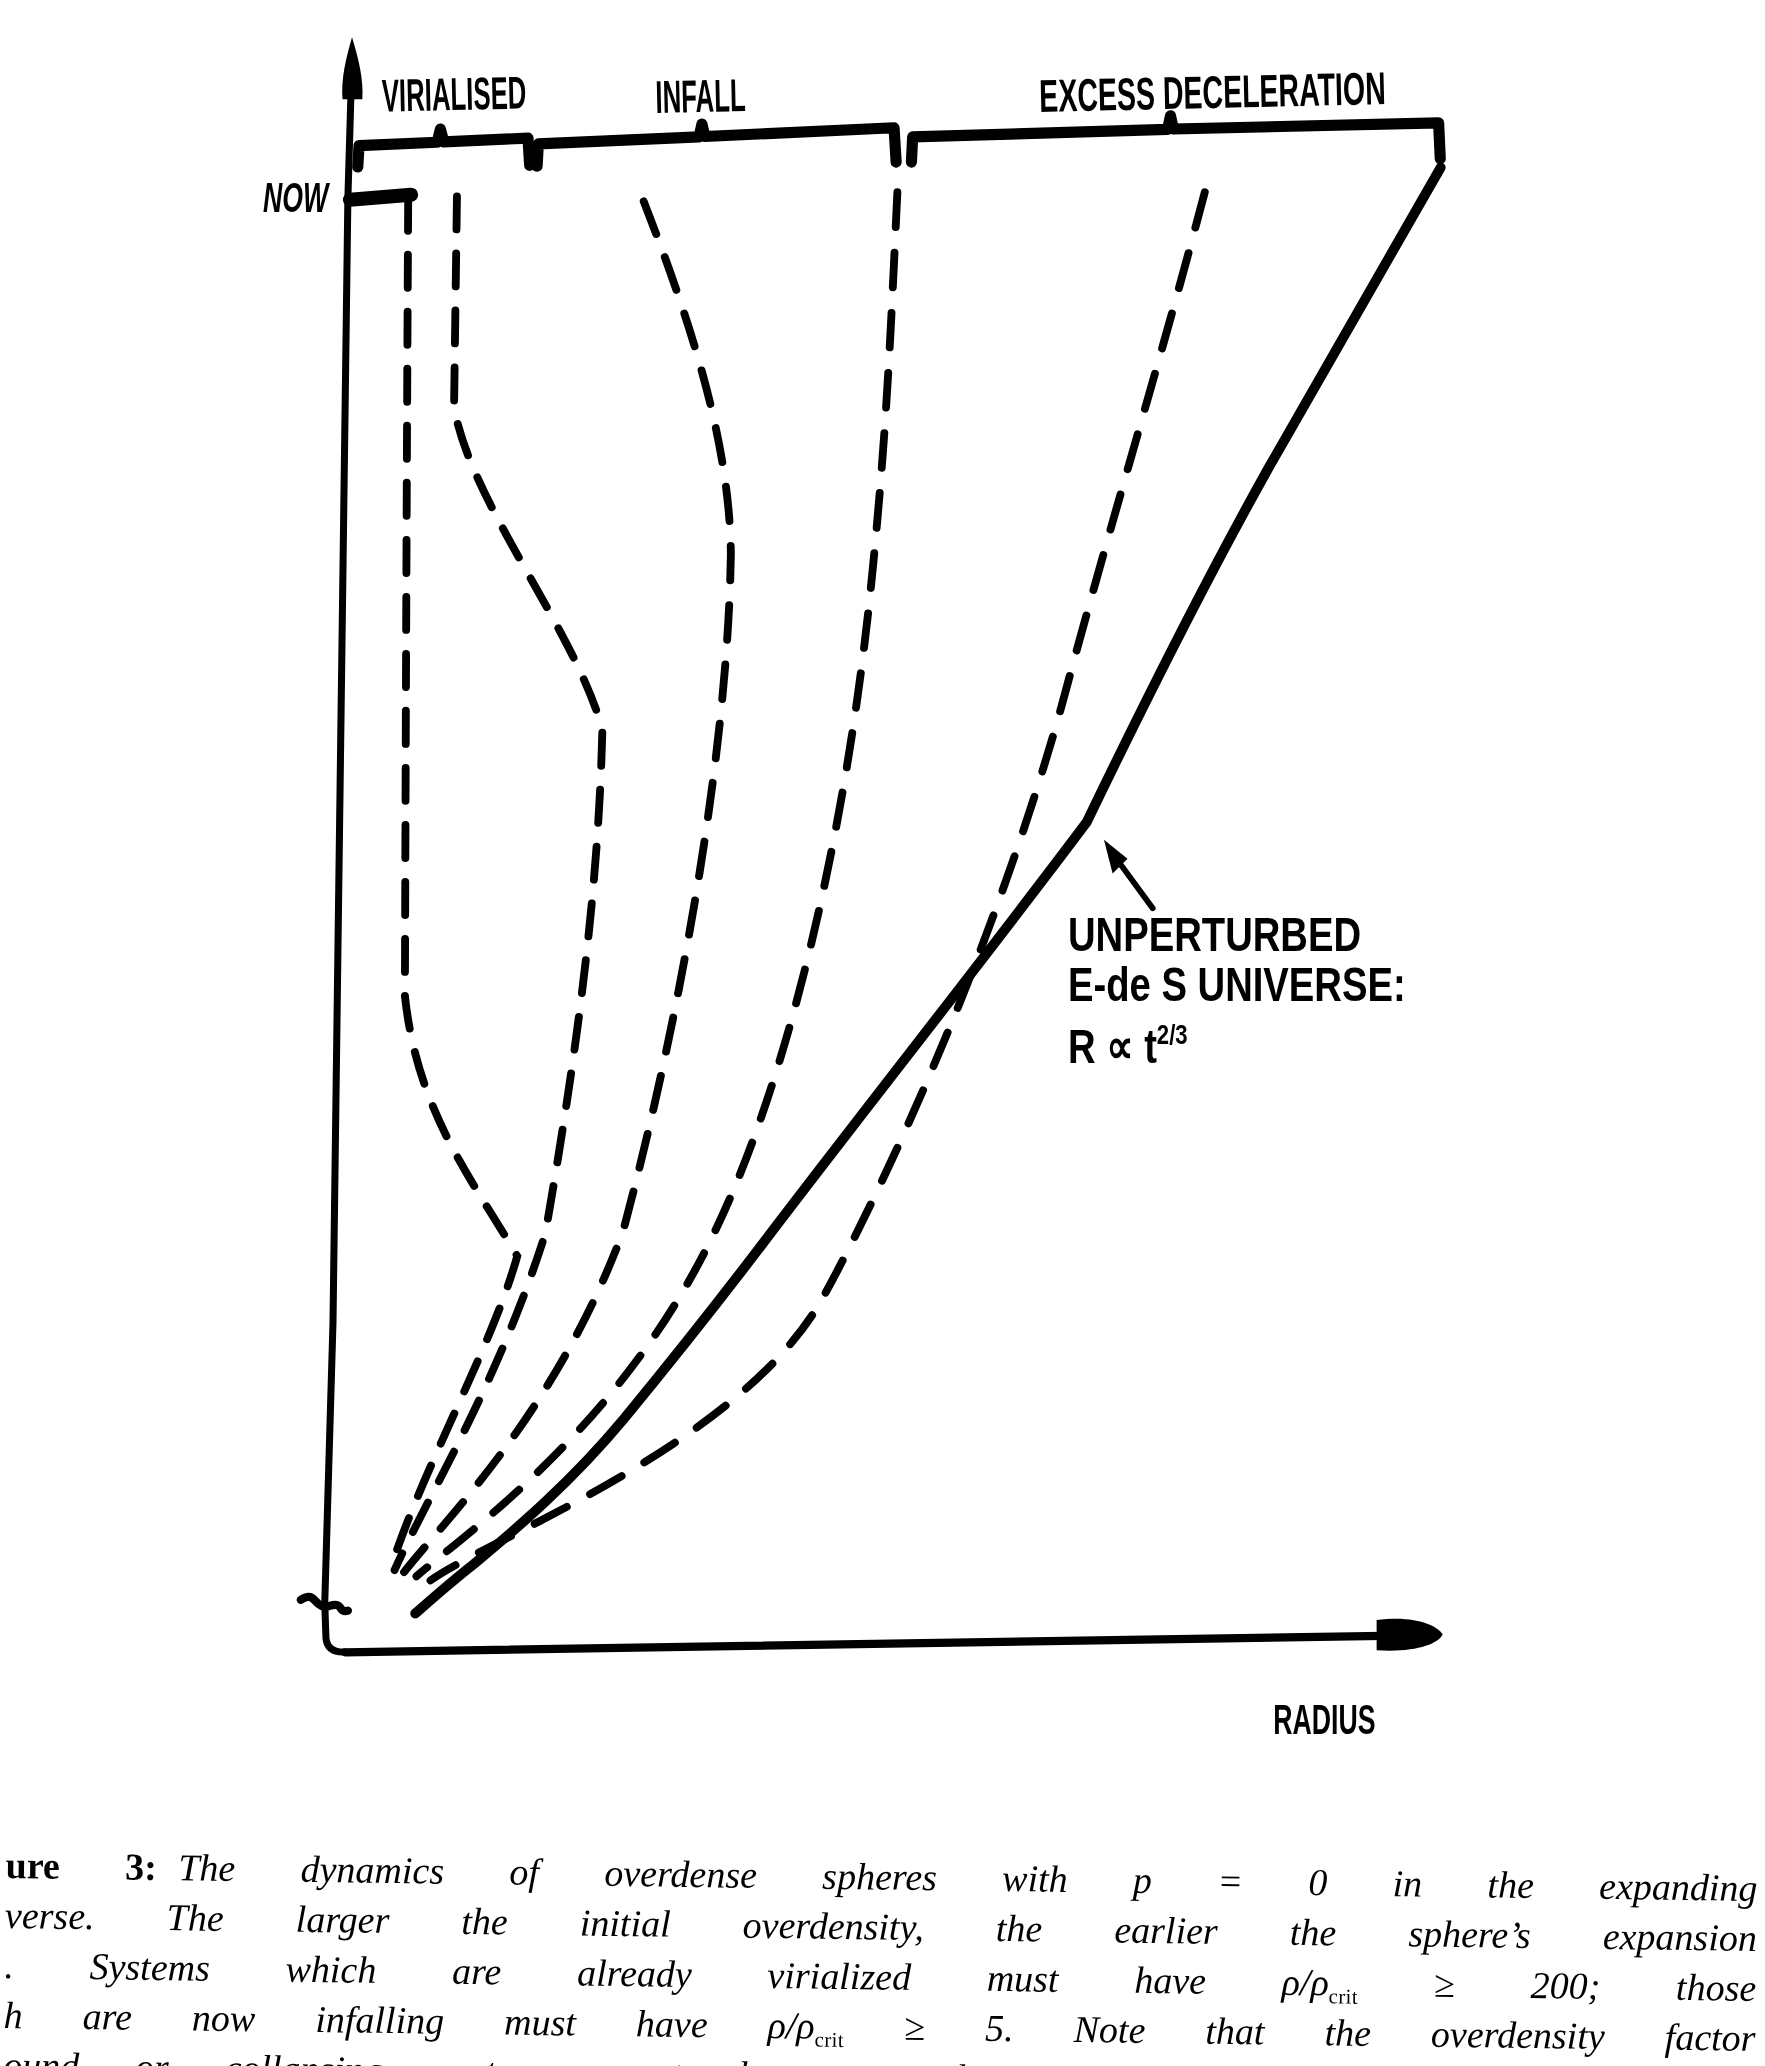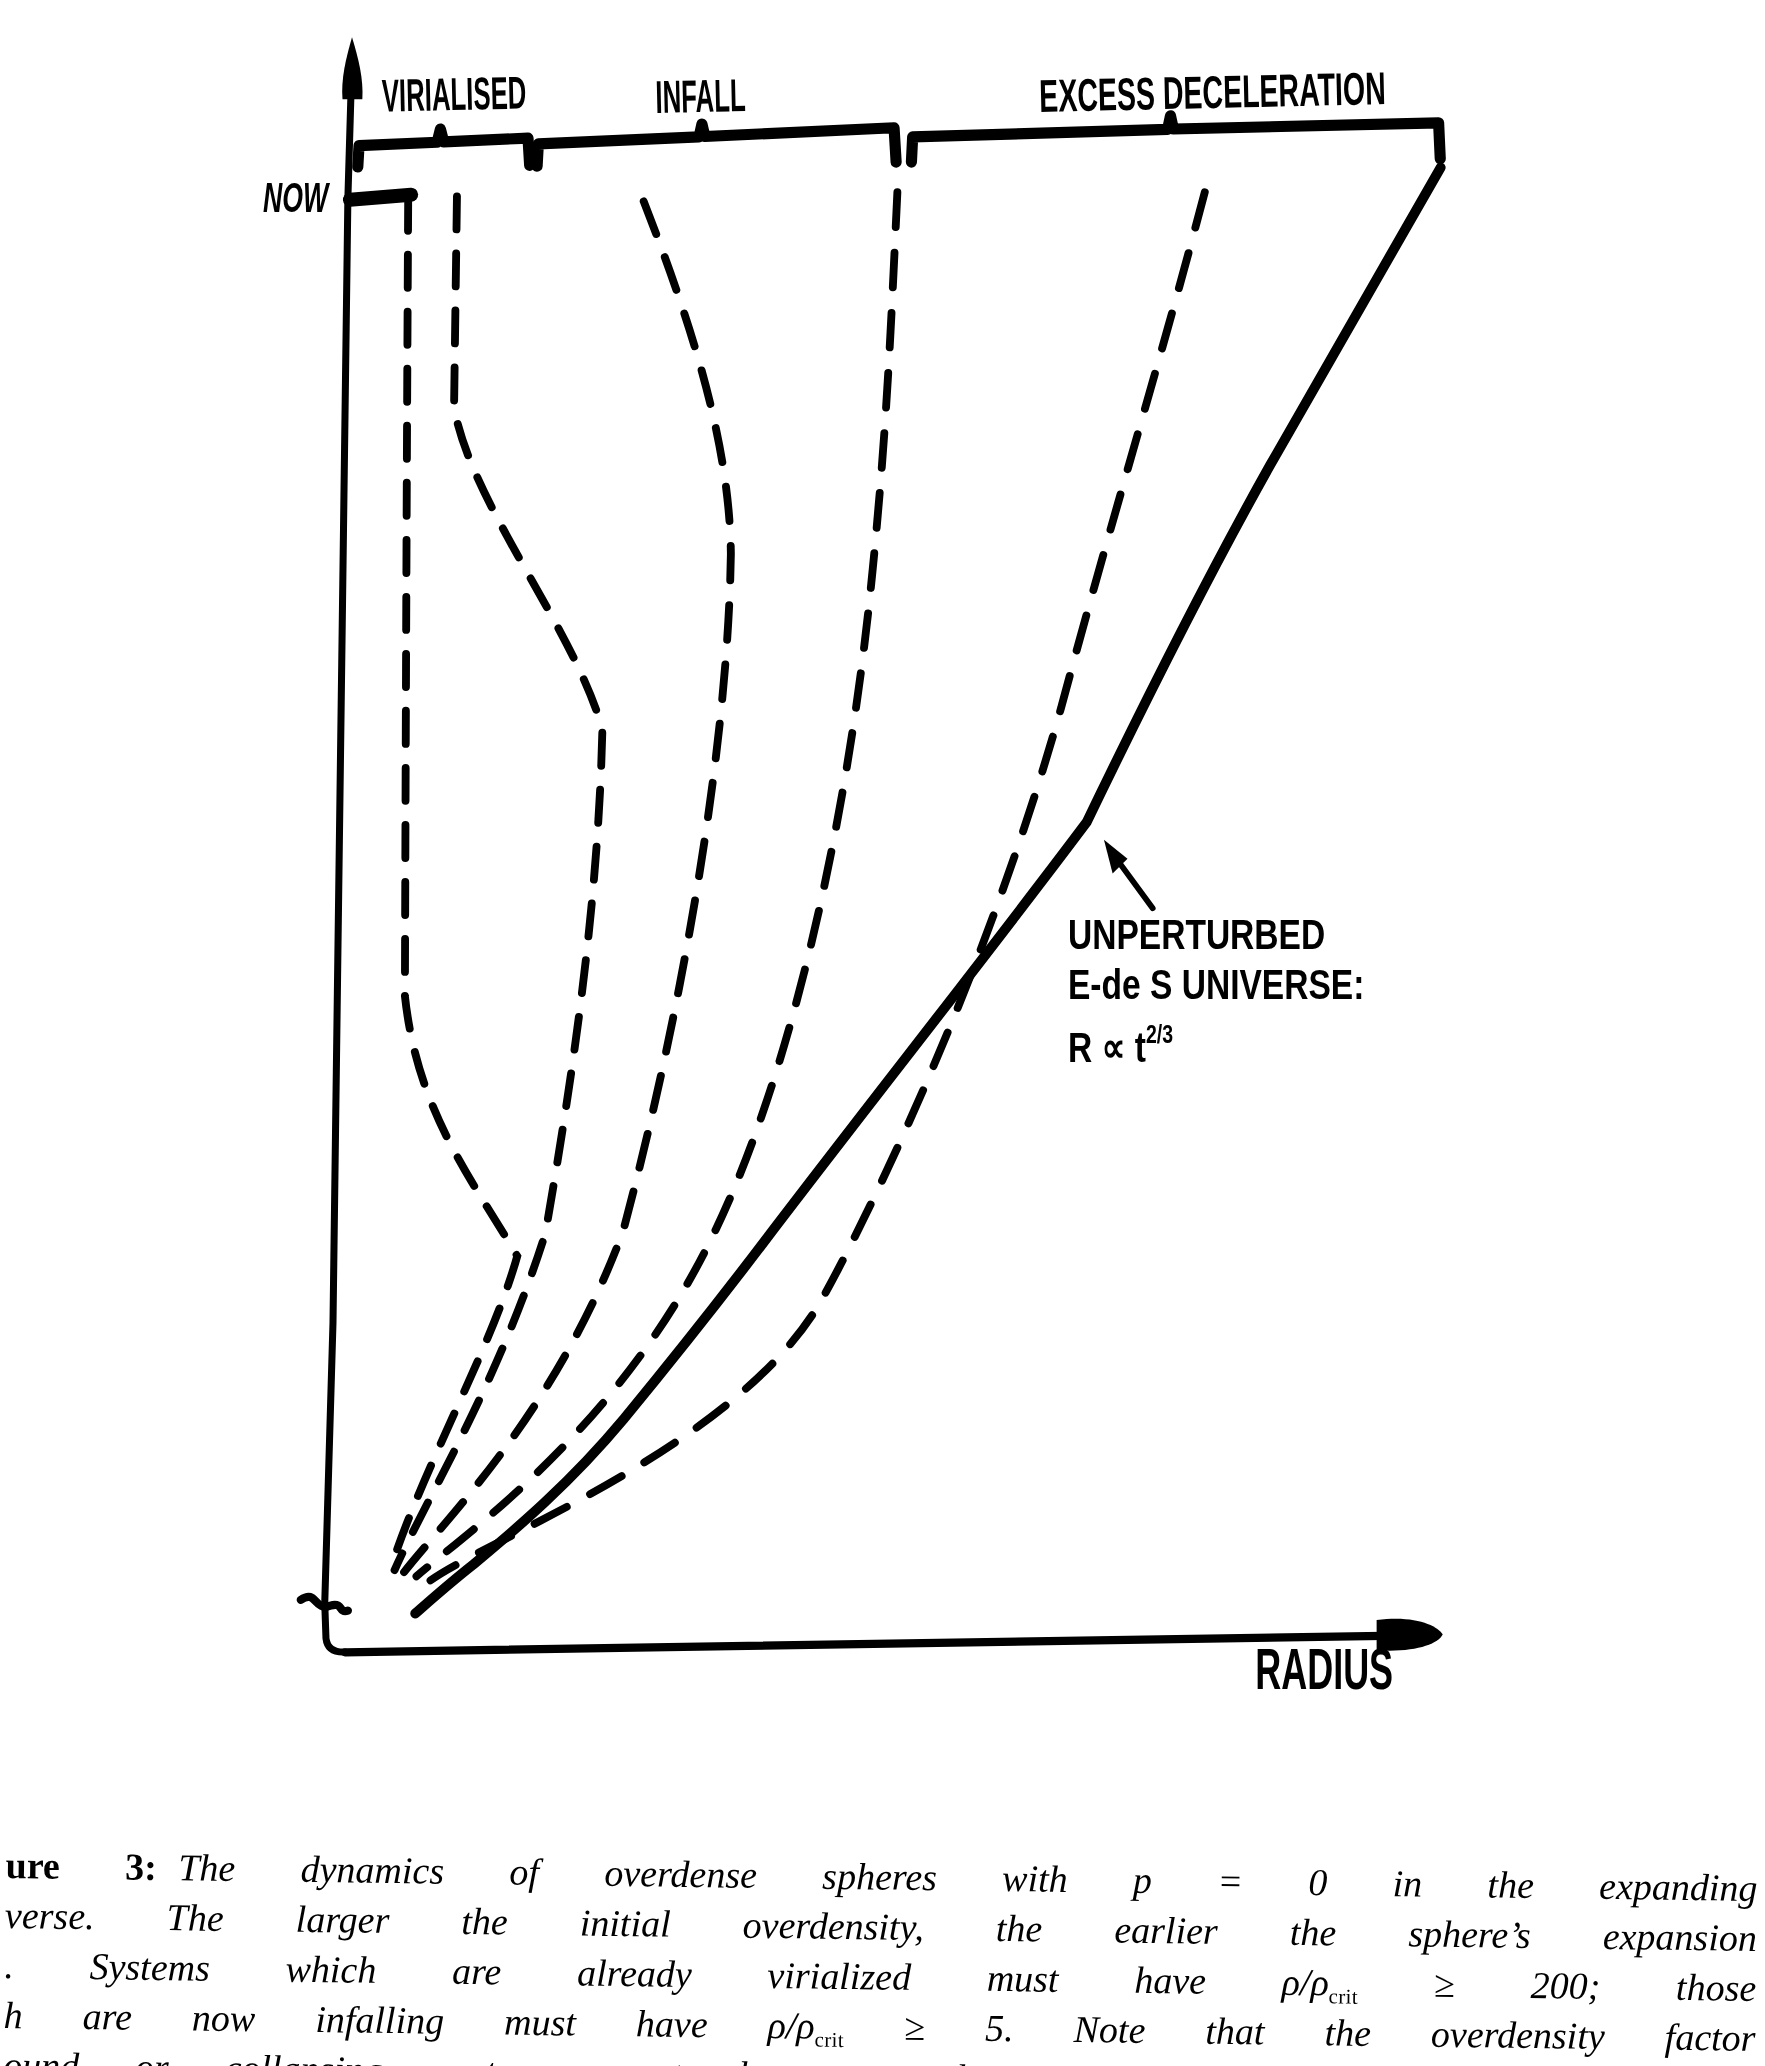--- a/index.html
+++ b/index.html
@@ -12,21 +12,21 @@
   
   .hand{
     position:absolute;display:flex;align-items:center;justify-content:center;
     font-family:"Liberation Sans",sans-serif;font-weight:700;color:#000;
     white-space:nowrap;
   }
   .hand .cond{display:inline-block;transform:scaleX(0.56);transform-origin:center;}
   .hand.tilt{transform:rotate(-1.3deg);}
   .annot{
     position:absolute;left:1068px;top:909px;color:#000;
-    font-family:"Liberation Sans",sans-serif;font-weight:700;font-size:43px;
+    font-family:"Liberation Sans",sans-serif;font-weight:700;font-size:49px;
     line-height:50px;white-space:nowrap;
   }
   .annot .ln{display:block;transform:scaleX(0.78);transform-origin:left center;}
   .annot sup{font-size:58%;vertical-align:38%;}
   
   .caption{
     position:absolute;left:6.2px;top:1840px;width:1752px;
     transform:rotate(0.75deg);transform-origin:top left;
     font-family:"Liberation Serif",serif;font-style:italic;
     font-size:38px;line-height:50px;color:#000;
@@ -72,21 +72,21 @@
     <span class="cond">INFALL</span>
   </div>
   <div class="hand tilt" style="left:1008px;top:69px;width:409px;height:45px;font-size:46px;">
     <span class="cond" style="transform:scaleX(0.62);">EXCESS DECELERATION</span>
   </div>
 
   <div class="hand" style="left:251px;top:177px;width:89px;height:41px;font-size:43px;font-style:italic;">
     <span class="cond" style="transform:scaleX(0.62);">NOW</span>
   </div>
 
-  <div class="hand" style="left:1258px;top:1647px;width:132px;height:43px;font-size:58px;">
+  <div class="hand" style="left:1258px;top:1698px;width:132px;height:43px;font-size:43px;">
     <span class="cond" style="transform:scaleX(0.62);">RADIUS</span>
   </div>
 
   <div class="annot">
     <span class="ln">UNPERTURBED</span>
     <span class="ln">E-de S UNIVERSE:</span>
     <span class="ln"><span>R ∝ t</span><sup>2/3</sup></span>
   </div>
 
   <div class="caption">

